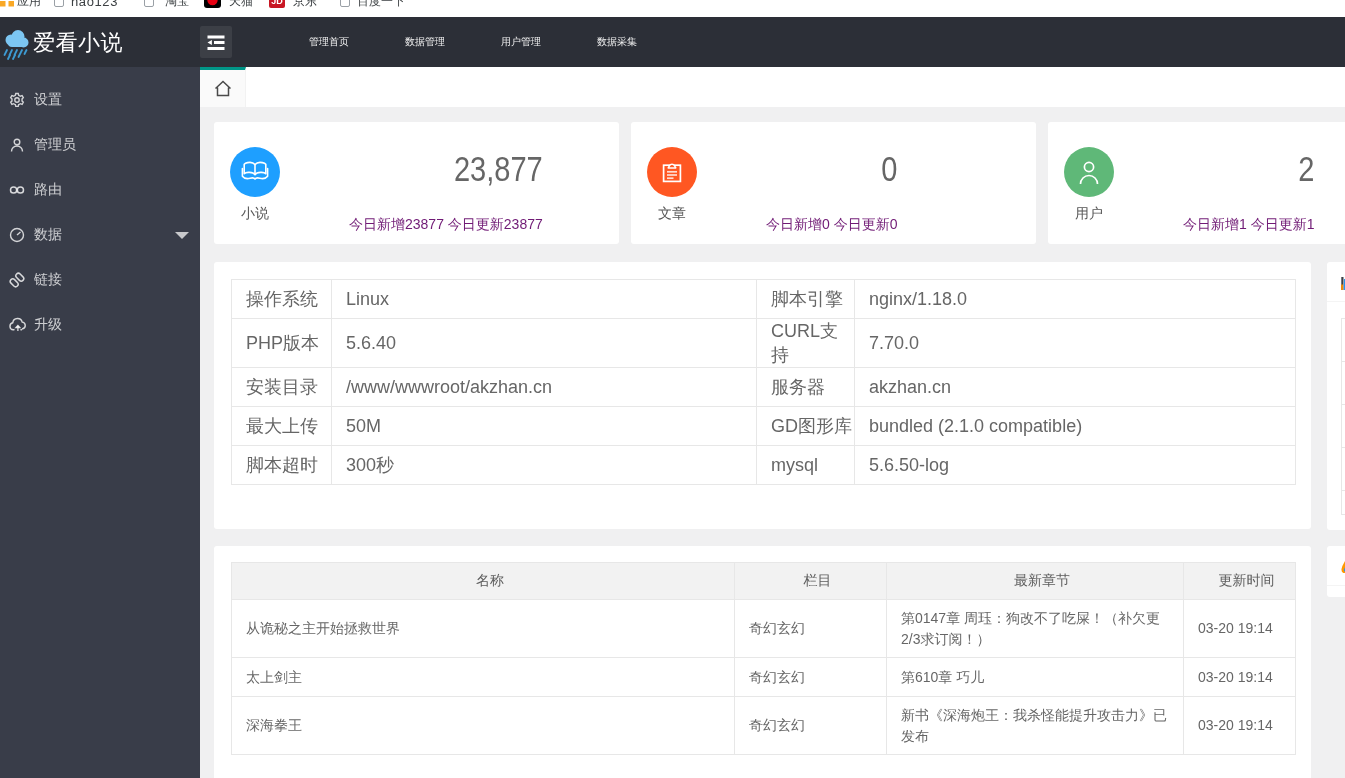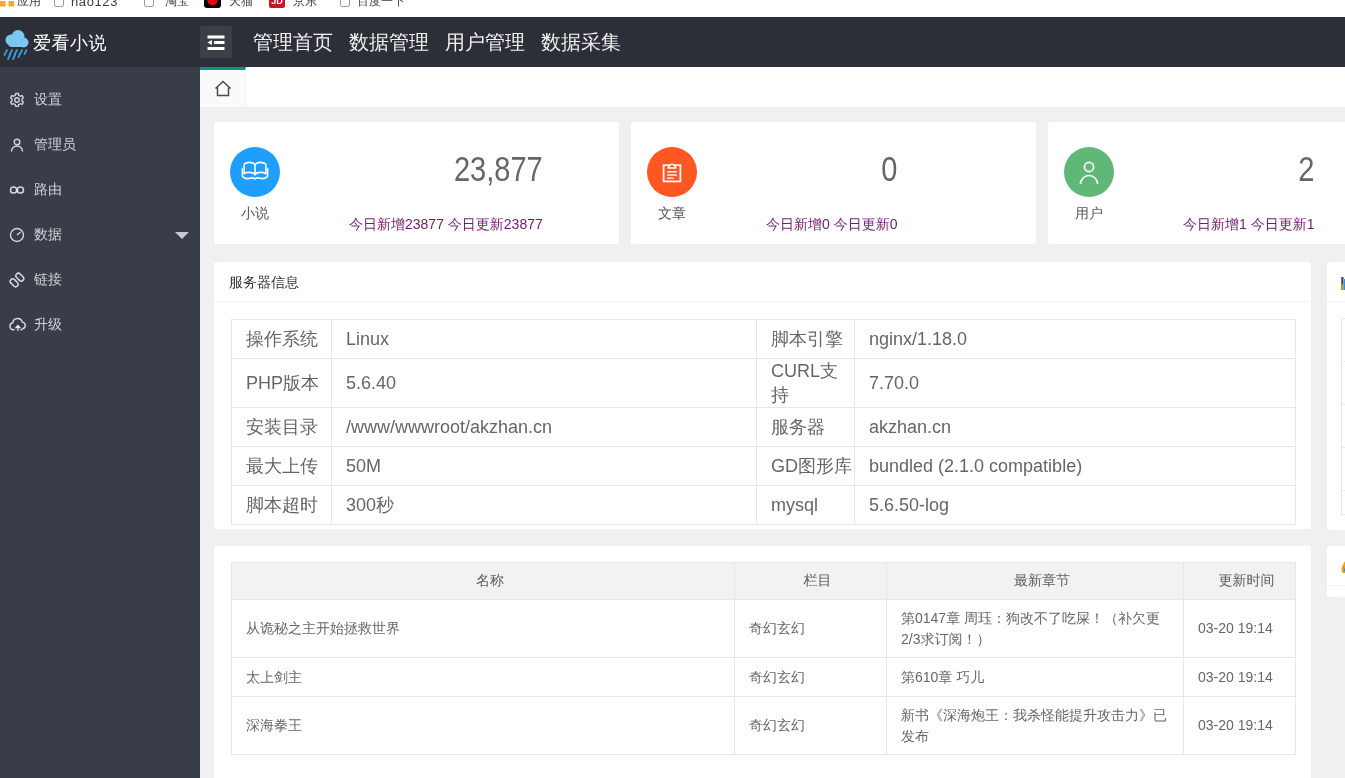--- a/index.html
+++ b/index.html
@@ -4,24 +4,24 @@
 *{margin:0;padding:0;box-sizing:border-box}
 html,body{width:1345px;height:778px;overflow:hidden}
 body{position:relative;font-family:"Liberation Sans",sans-serif;background:#f0f0f1;font-size:14px}
 .abs{position:absolute}
 
 #bk{left:0;top:0;width:1345px;height:17px;background:#fff;overflow:hidden}
 #bk span.t{position:absolute;top:-5px;font-size:12px;color:#3c4043;line-height:13px;white-space:nowrap}
 #bk .fav{position:absolute;top:-3px;width:10px;height:10px;border:1.6px solid #9aa0a6;border-radius:2px}
 
 #hd{left:0;top:17px;width:1345px;height:50px;background:#2c2f37}
-#logo{left:33px;top:0;height:62px;line-height:52px;color:#fff;font-size:18px;letter-spacing:.5px}
+#logo{left:33px;top:0;height:62px;line-height:52px;color:#fff;font-size:22px;letter-spacing:.5px}
 #hbtn{left:200px;top:9px;width:32px;height:32px;background:rgba(255,255,255,.08);border-radius:2px}
 #nav{left:253px;top:0;height:50px}
-#nav span{float:left;width:96px;text-align:left;line-height:50px;color:#f0f0f0;font-size:20px}
+#nav span{float:left;width:96px;text-align:right;line-height:50px;color:#f0f0f0;font-size:10px}
 
 #side{left:0;top:67px;width:200px;height:711px;background:#393d49}
 .sit{position:absolute;left:0;width:200px;height:45px;color:rgba(255,255,255,.75);font-size:14px;line-height:45px}
 .sit .tx{position:absolute;left:34px}
 .sit svg{position:absolute;left:9px;top:15px}
 .caret{position:absolute;right:11px;top:20px;width:0;height:0;border:7px solid transparent;border-top:7px solid rgba(255,255,255,.72);border-bottom:none}
 
 #tabs{left:200px;top:67px;width:1145px;height:40px;background:#fff}
 #hometab{position:absolute;left:0;top:0;width:46px;height:40px;background:#fafafa;border-top:3px solid #009688;border-right:1px solid #f2f2f2}
 
@@ -206,21 +206,20 @@
           <path d="M4.5 27 a8.5 8.5 0 0 1 17 0" fill="none" stroke="#fff" stroke-width="1.7"></path>
         </svg>
       </div>
     <div class="clb">用户</div>
     <div class="ctx">
         <div class="num">2</div>
         <div class="sub">今日新增1 今日更新1</div>
       </div>
   </div>
   <div class="panel" style="left:14px;top:155px;width:1097px;height:267px">
-    <div class="phd">服务器信息</div>
     <div class="pbd">
         <table id="svr">
       <tbody>
             <tr>
               <td style="width:100px">操作系统</td>
               <td style="width:425px">Linux</td>
               <td style="width:98px">脚本引擎</td>
               <td>nginx/1.18.0</td>
             </tr>
       <tr>

